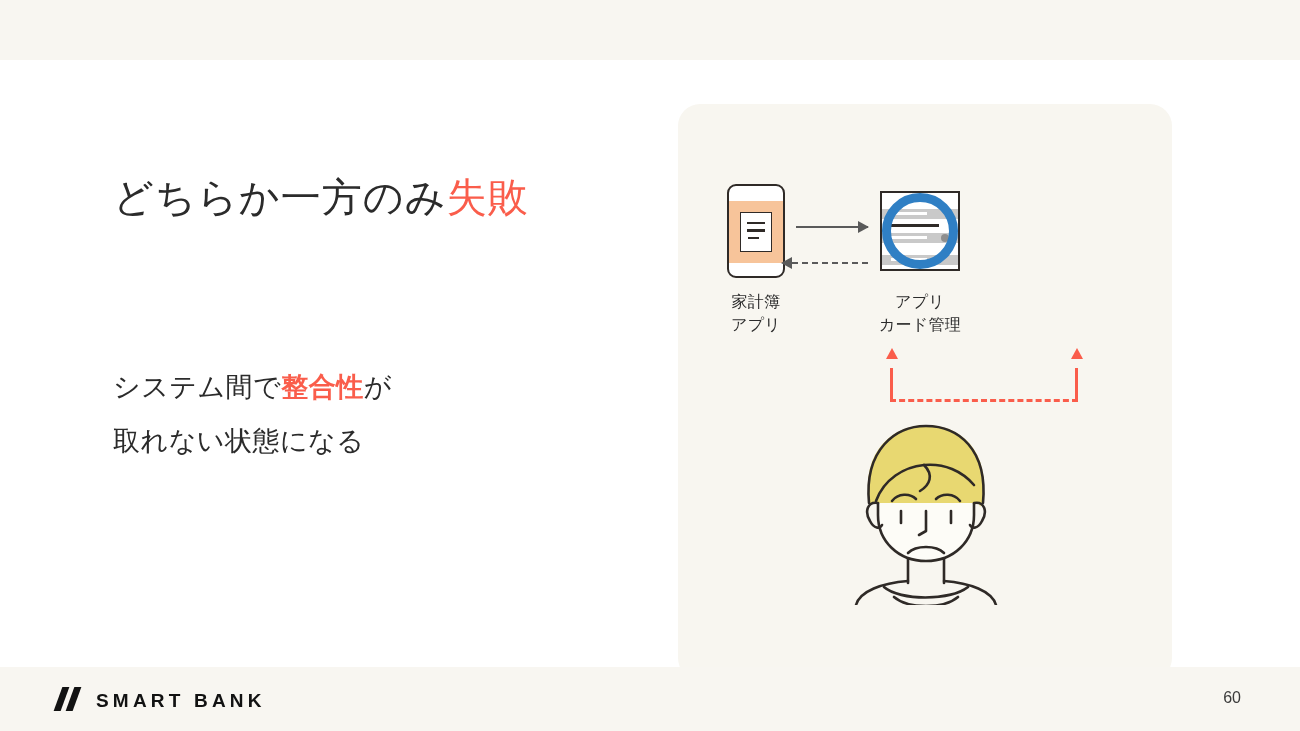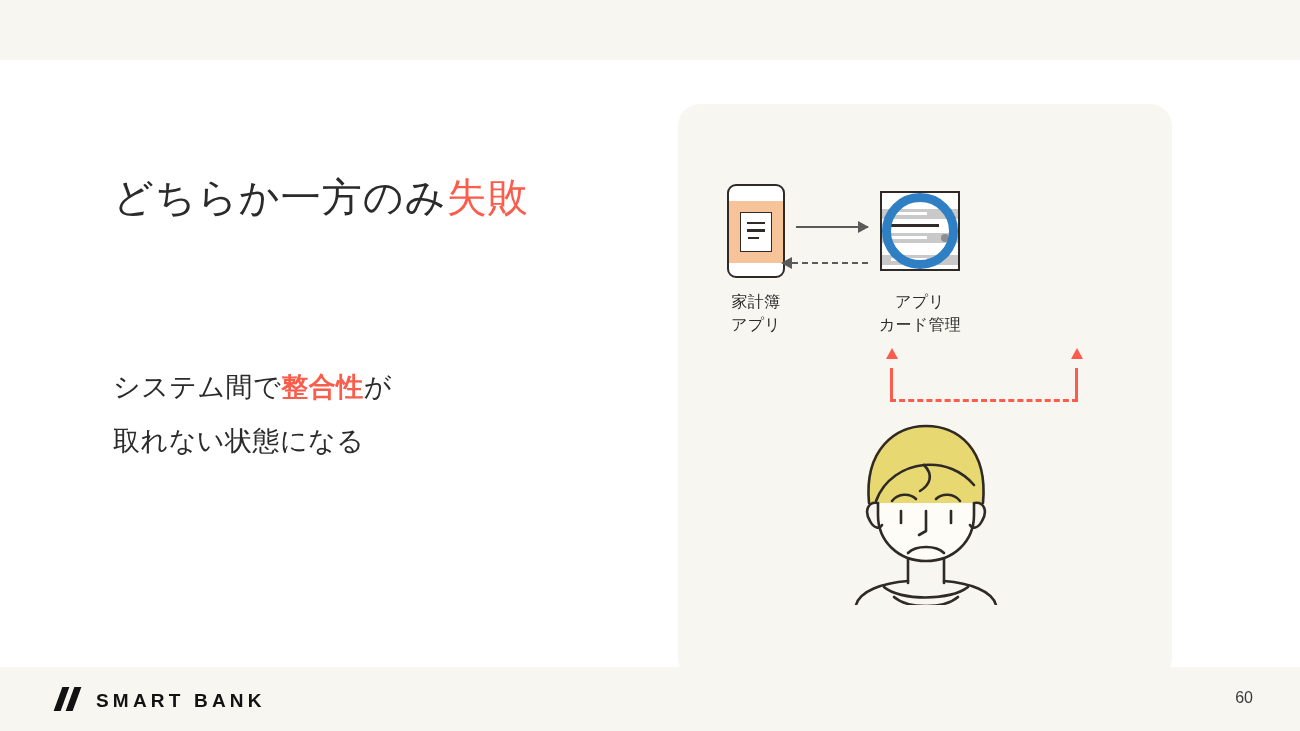--- a/index.html
+++ b/index.html
@@ -70,21 +70,21 @@
   .logo-mark i.b1 { left: 2px; }
   .logo-mark i.b2 { left: 14px; }
   .logo-text {
     font-size: 19px;
     font-weight: bold;
     letter-spacing: 4.2px;
     color: #121212;
   }
   .page-number {
     position: absolute;
-    right: 47px;
+    right: 59px;
     top: 689px;
     font-size: 16px;
     color: #3a3a3a;
   }
 
   
   .headline {
     position: absolute;
     left: 113px;
     top: 170px;

